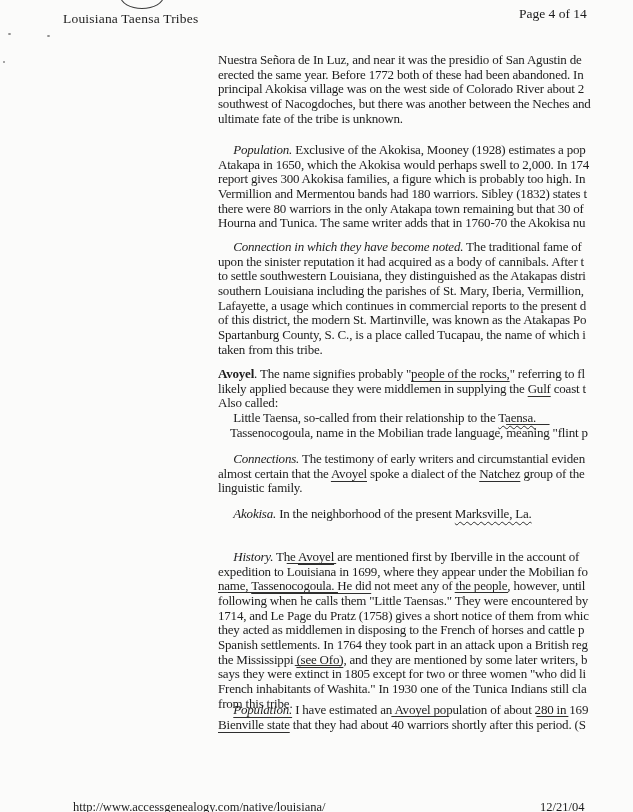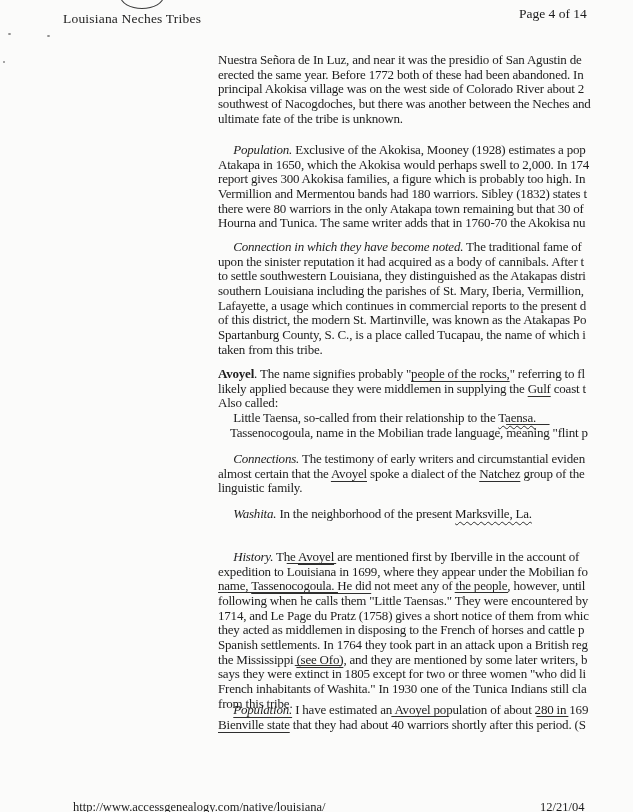--- a/index.html
+++ b/index.html
@@ -48,32 +48,32 @@
   .o-line{text-decoration:overline;text-decoration-thickness:1px;text-decoration-color:#2e2e2e;}
   
   .ftr-url{position:absolute;left:73px;top:800px;font-size:12.5px;}
   .ftr-date{position:absolute;left:540px;top:800px;font-size:12.5px;}
 </style>
 </head>
 <body>
 
 <div class="logo-arc"></div>
 
-<div class="hdr-title">Louisiana Neches Tribes</div>
+<div class="hdr-title">Louisiana Taensa Tribes</div>
 <div class="hdr-page">Page 4 of 14</div>
 
 <span class="speck s1"></span>
 <span class="speck s2"></span>
 <span class="speck s3"></span>
 
 <div class="doc">
     <div class="para"><div class="line"><span>Nuestra Señora de In Luz, and near it was the presidio of San Agustin de</span></div><div class="line"><span>erected the same year. Before 1772 both of these had been abandoned. In</span></div><div class="line"><span>principal Akokisa village was on the west side of Colorado River about 2</span></div><div class="line"><span>southwest of Nacogdoches, but there was another between the Neches and</span></div><div class="line"><span>ultimate fate of the tribe is unknown.</span></div></div>
     <div class="para"><div class="line"><span>     </span><span class="it">Population.</span><span> Exclusive of the Akokisa, Mooney (1928) estimates a pop</span></div><div class="line"><span>Atakapa in 1650, which the Akokisa would perhaps swell to 2,000. In 174</span></div><div class="line"><span>report gives 300 Akokisa families, a figure which is probably too high. In</span></div><div class="line"><span>Vermillion and Mermentou bands had 180 warriors. Sibley (1832) states t</span></div><div class="line"><span>there were 80 warriors in the only Atakapa town remaining but that 30 of</span></div><div class="line"><span>Hourna and Tunica. The same writer adds that in 1760-70 the Akokisa nu</span></div></div>
     <div class="para"><div class="line"><span>     </span><span class="it">Connection in which they have become noted.</span><span> The traditional fame of</span></div><div class="line"><span>upon the sinister reputation it had acquired as a body of cannibals. After t</span></div><div class="line"><span>to settle southwestern Louisiana, they distinguished as the Atakapas distri</span></div><div class="line"><span>southern Louisiana including the parishes of St. Mary, Iberia, Vermillion,</span></div><div class="line"><span>Lafayette, a usage which continues in commercial reports to the present d</span></div><div class="line"><span>of this district, the modern St. Martinville, was known as the Atakapas Po</span></div><div class="line"><span>Spartanburg County, S. C., is a place called Tucapau, the name of which i</span></div><div class="line"><span>taken from this tribe.</span></div></div>
     <div class="para"><div class="line"><span class="bd">Avoyel</span><span>. The name signifies probably "</span><span class="u-solid">people of the rocks,</span><span>" referring to fl</span></div><div class="line"><span>likely applied because they were middlemen in supplying the </span><span class="u-solid">Gulf</span><span> coast t</span></div><div class="line"><span>Also called:</span></div><div class="line"><span>     Little Taensa, so-called from their relationship to the </span><span class="u-wavy">Taensa.</span></div><div class="line"><span>    Tassenocogoula, name in the Mobilian trade language, </span><span class="o-line">meaning</span><span> "flint p</span></div></div>
     <div class="para"><div class="line"><span>     </span><span class="it">Connections.</span><span> The testimony of early writers and circumstantial eviden</span></div><div class="line"><span>almost certain that the </span><span class="u-solid">Avoyel</span><span> spoke a dialect of the </span><span class="u-solid">Natchez</span><span> group of the</span></div><div class="line"><span>linguistic family.</span></div></div>
-    <div class="para"><div class="line"><span>     </span><span class="it">Washita.</span><span> In the neighborhood of the present </span><span class="u-wavy">Marksville, La.</span></div></div>
+    <div class="para"><div class="line"><span>     </span><span class="it">Akokisa.</span><span> In the neighborhood of the present </span><span class="u-wavy">Marksville, La.</span></div></div>
     <div class="para"><div class="line"><span>     </span><span class="it">History.</span><span> The </span><span class="u-solid">Avoyel</span><span> are mentioned first by Iberville in the account of</span></div><div class="line"><span>expedition to </span><span class="o-line">Louisiana</span><span> in 1699, where they appear under the Mobilian fo</span></div><div class="line"><span>name, </span><span class="u-solid">Tassenocogoula. He did</span><span> not meet any of the people, however, until</span></div><div class="line"><span class="o-line">following when he calls</span><span> them "Little Taensas." </span><span class="o-line">They were</span><span> encountered by</span></div><div class="line"><span>1714, and Le Page du Pratz (1758) gives a short notice of them from whic</span></div><div class="line"><span>they acted as middlemen in disposing to the French of horses and cattle p</span></div><div class="line"><span>Spanish settlements. In 1764 they took part in an attack upon a British reg</span></div><div class="line"><span>the Mississippi </span><span class="u-solid">(see Ofo)</span><span>, and they are mentioned by some later writers, b</span></div><div class="line"><span>says they were </span><span class="o-line">extinct in</span><span> 1805 except for two or three women "who did li</span></div><div class="line"><span>French inhabitants of Washita." In 1930 one of the Tunica Indians still cla</span></div><div class="line"><span>from this tribe.</span></div></div>
     <div class="para"><div class="line"><span>     </span><span class="it u-solid">Population.</span><span> I have estimated an Avoyel population of about 280 in 169</span></div><div class="line"><span class="u-solid">Bienville state</span><span> that they had about </span><span class="o-line">40 warriors</span><span> shortly after this </span><span class="o-line">period</span><span>. (S</span></div></div>
   </div>
 
 <div class="ftr-url">http://www.accessgenealogy.com/native/louisiana/</div>
 <div class="ftr-date">12/21/04</div>
 
 </body></html>

